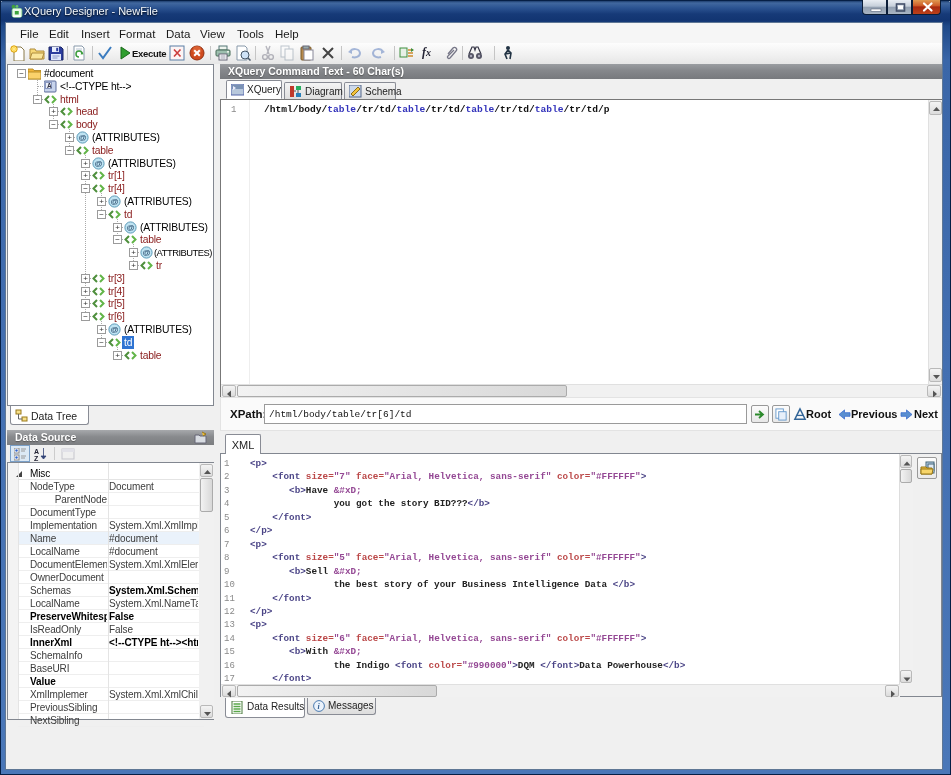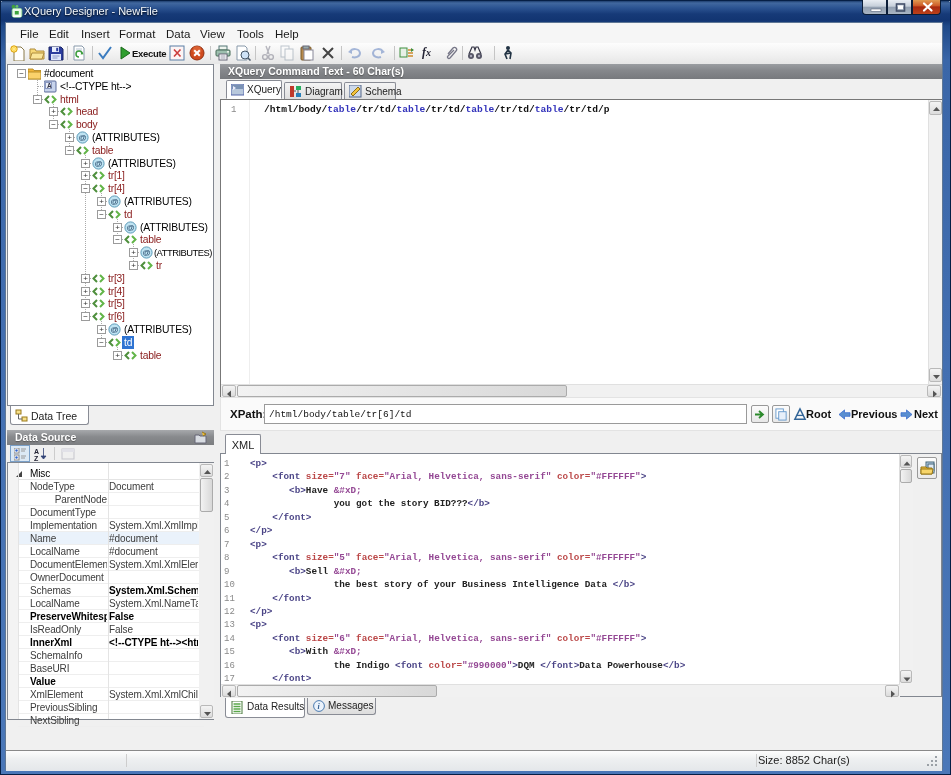--- a/index.html
+++ b/index.html
@@ -491,21 +491,21 @@
 <div class="prow" style="top:186px;">
 <span style="position:absolute;left:12px;">SchemaInfo</span>
 </div>
 <div class="prow" style="top:199px;">
 <span style="position:absolute;left:12px;">BaseURI</span>
 </div>
 <div class="prow" style="top:212px;">
 <span style="position:absolute;left:12px;font-weight:bold;color:#000;">Value</span>
 </div>
 <div class="prow" style="top:225px;">
-<span style="position:absolute;left:12px;">XmlElement</span>
+<span style="position:absolute;left:12px;">XmlImplemer</span>
 <span class="pval" style="">System.Xml.XmlChildNod</span>
 </div>
 <div class="prow" style="top:238px;">
 <span style="position:absolute;left:12px;">PreviousSibling</span>
 </div>
 <div class="prow" style="top:251px;">
 <span style="position:absolute;left:12px;">NextSibling</span>
 </div>
 <div class="abs" style="left:10px;top:0;width:1px;height:256px;background:#e4e4e4"></div>
 <div class="abs" style="left:100px;top:0;width:1px;height:256px;background:#e4e4e4"></div>
@@ -668,29 +668,14 @@
           </div>
 <div class="abs" style="left:87px;top:0;width:69px;height:17px;background:linear-gradient(180deg,#f2f2f2,#ddd);border:1px solid #898c95;border-top:none;border-radius:0 0 3px 3px">
             <svg class="abs" style="left:5px;top:2px" width="12" height="12" viewBox="0 0 12 12">
               <circle cx="6" cy="6" r="5.4" fill="#eaf2fb" stroke="#4a7ab0"></circle>
               <text x="4.6" y="9" font-size="8" font-weight="bold" fill="#335e90" font-style="italic" font-family="Liberation Serif">i</text>
             </svg>
             <span class="abs" style="left:20px;top:2px;font-size:10px;color:#222;white-space:nowrap">Messages</span>
           </div>
 </div>
 </div>
-  <div id="statusbar" class="abs" style="left:0;top:727px;width:936px;height:21px;background:linear-gradient(180deg,#fdfdfd,#eef0f1 40%,#e4e7ea);border-top:1px solid #898989">
-    <div class="abs" style="left:120px;top:3px;width:1px;height:13px;background:#cdcdcd"></div>
-    <div class="abs" style="left:750px;top:3px;width:1px;height:13px;background:#cdcdcd"></div>
-    <span class="abs" style="left:752px;top:3px;font-size:11px;color:#222">Size: 8852 Char(s)</span>
-    <svg class="abs" style="right:3px;top:5px" width="12" height="12">
-          <g fill="#9aa0a6">
-            <rect x="8" y="8" width="2" height="2"></rect>
-            <rect x="8" y="4" width="2" height="2"></rect>
-            <rect x="8" y="0" width="2" height="2"></rect>
-            <rect x="4" y="8" width="2" height="2"></rect>
-            <rect x="4" y="4" width="2" height="2"></rect>
-            <rect x="0" y="8" width="2" height="2"></rect>
-          </g>
-        </svg>
-  </div>
  </div>
 </div>
 
 </body></html>

